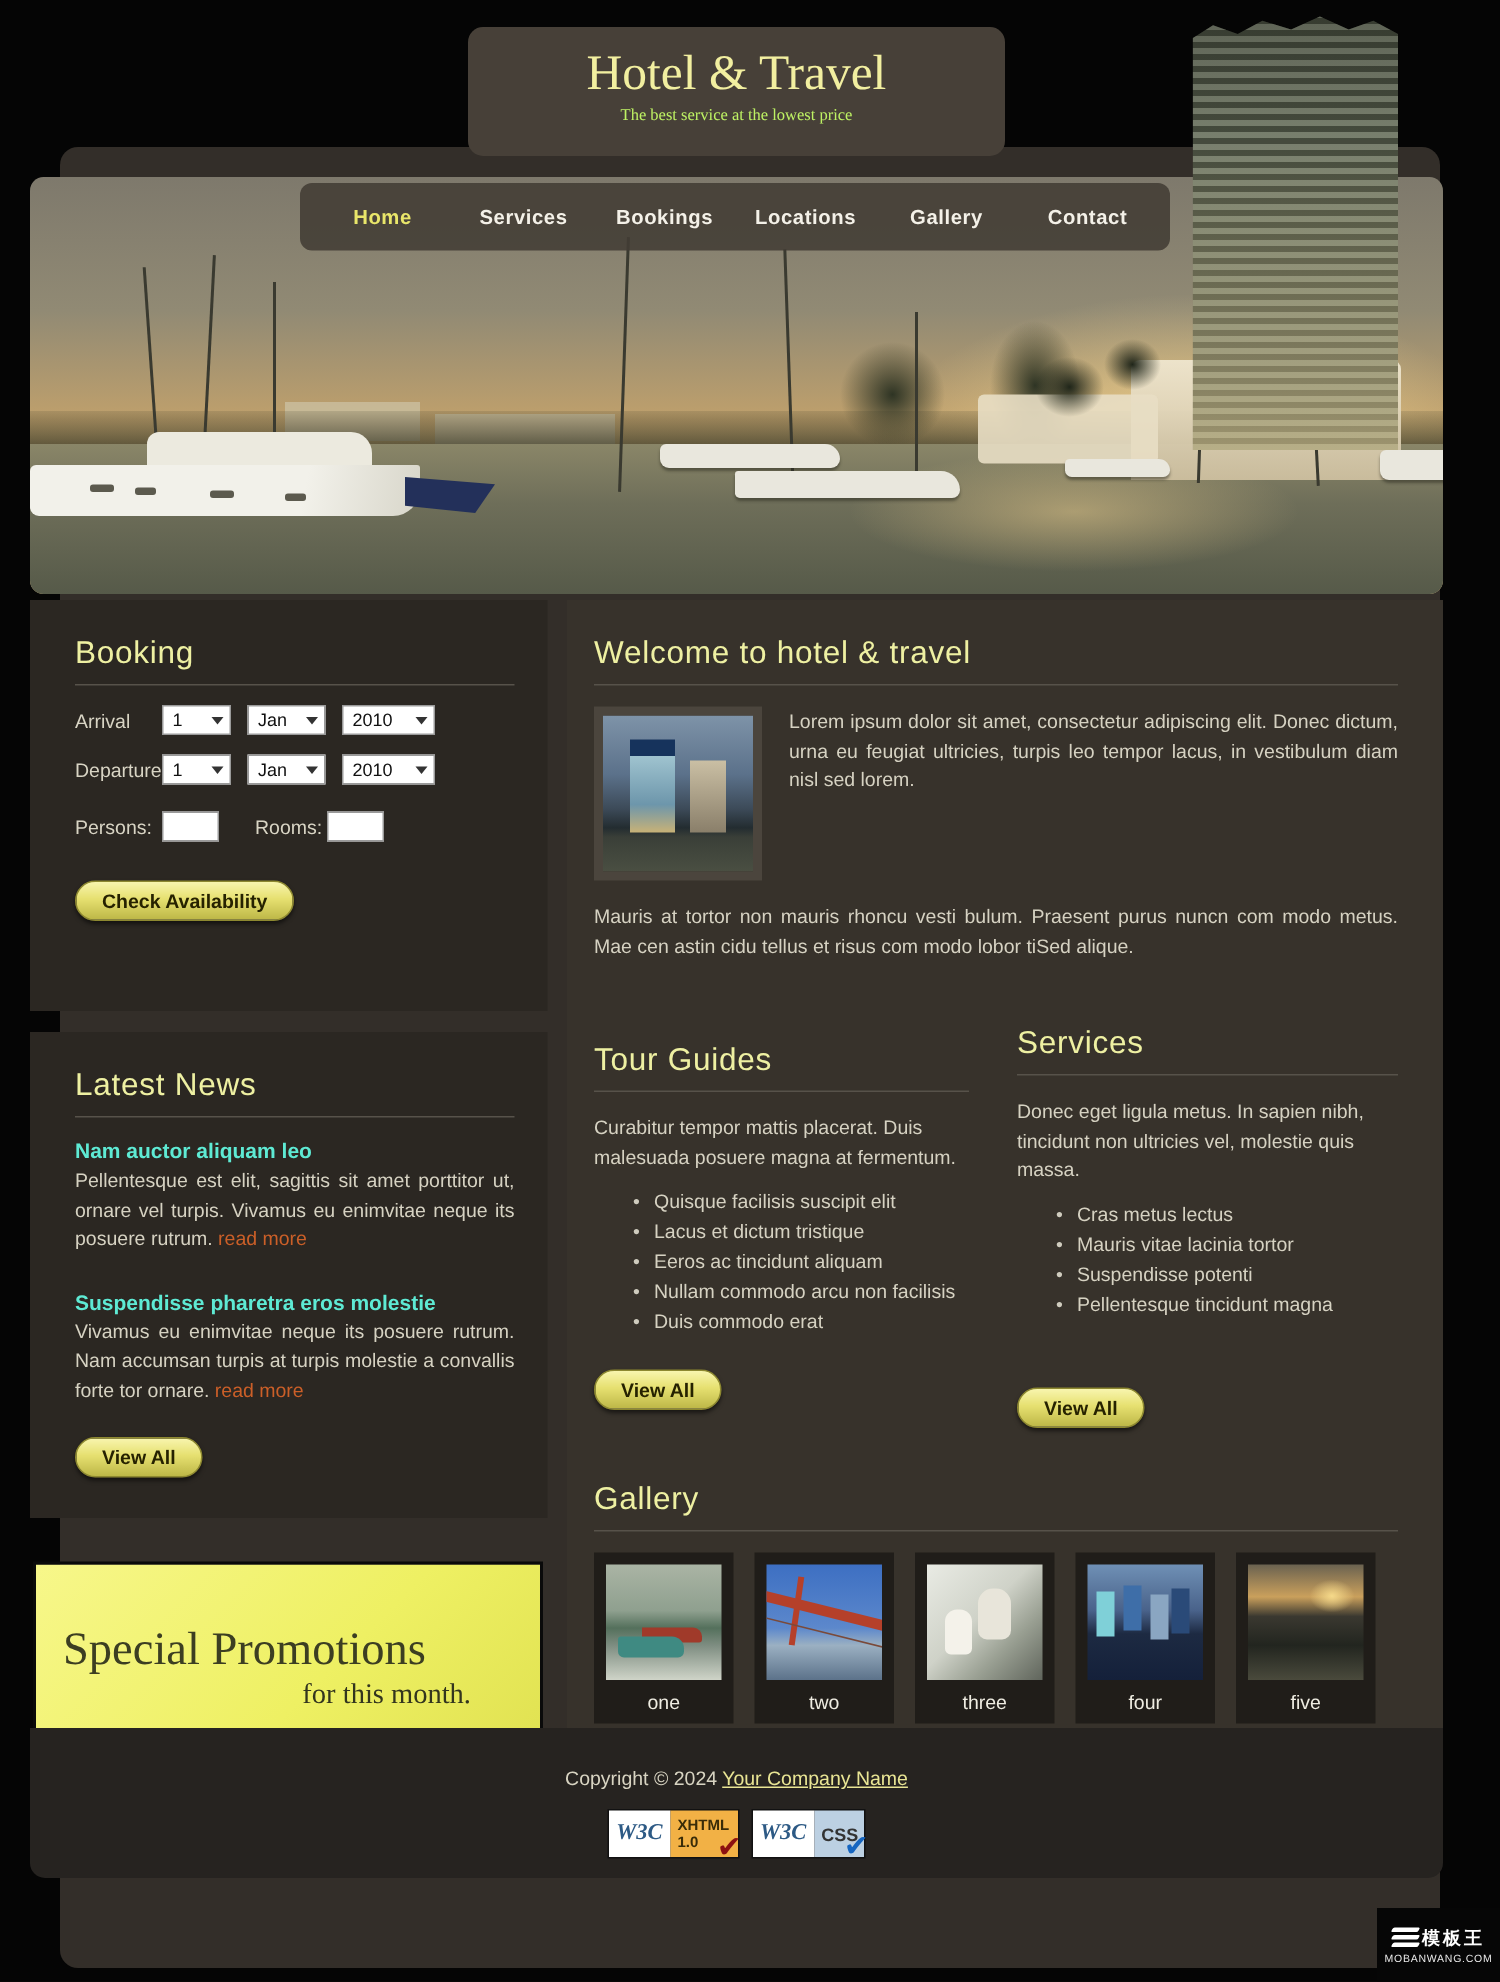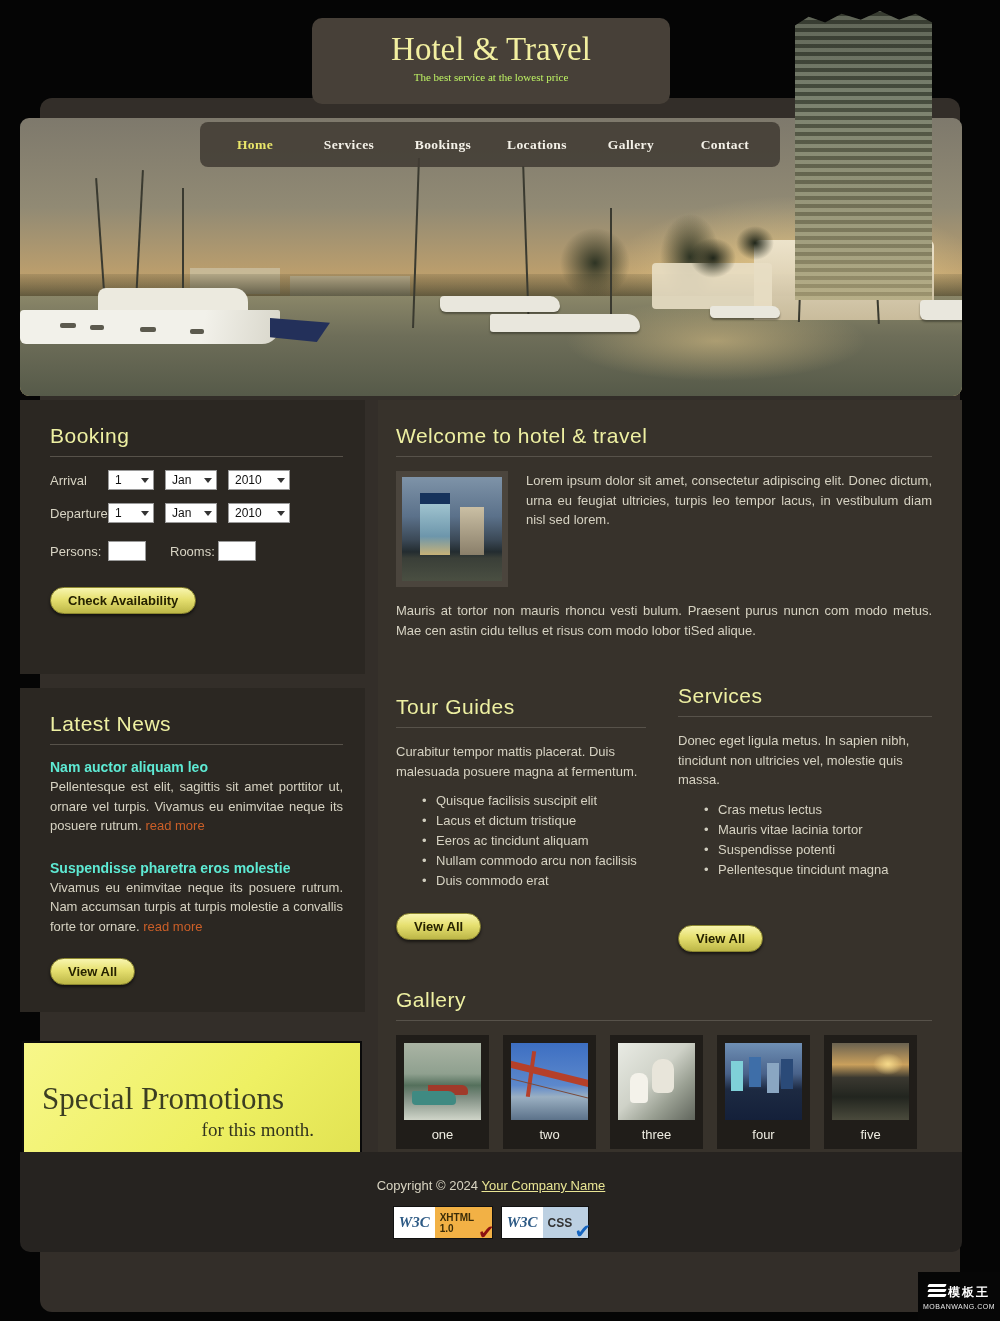--- a/index.html
+++ b/index.html
@@ -31,21 +31,21 @@
   .resort2{position:absolute;right:190px;top:52%;width:120px;height:46px;background:#e8dec4;border-radius:4px;opacity:.9;}
   .palm{position:absolute;width:46px;height:40px;background:radial-gradient(closest-side,#20261a,rgba(32,38,26,0));border-radius:50%;}
 
   
   .tower{position:absolute;left:795px;top:8px;width:137px;height:292px;z-index:6;
     background:repeating-linear-gradient(180deg,#79806e 0 4px,#454b3d 4px 8px);
     clip-path:polygon(0 6%,10% 3%,22% 5%,34% 2%,48% 4%,62% 1%,76% 4%,88% 2%,100% 5%,100% 100%,0 100%);}
   .tower::after{content:"";position:absolute;inset:0;background:linear-gradient(180deg,rgba(10,10,8,.25),rgba(10,10,8,0) 30%,rgba(244,220,160,.35) 82%,rgba(244,220,160,.5));}
 
   
-  .nav{position:absolute;left:200px;top:122px;width:580px;height:45px;z-index:7;background:rgba(66,60,52,.88);border-radius:8px;display:flex;align-items:center;padding:16px 8px;box-sizing:border-box;font-family:Liberation Serif, serif;}
+  .nav{position:absolute;left:200px;top:122px;width:580px;height:45px;z-index:7;background:rgba(66,60,52,.88);border-radius:8px;display:flex;align-items:center;padding:16px 8px;box-sizing:border-box;}
   .nav-item{flex:1;text-align:center;font-size:13.5px;font-weight:bold;letter-spacing:.4px;color:#f4f1e8;cursor:pointer;}
   .nav-item.active{color:#e9e66a;}
 
   
   .panel{position:absolute;background:#2b2722;box-sizing:border-box;}
   .p-booking{left:20px;top:400px;width:345px;height:274px;}
   .p-news{left:20px;top:688px;width:345px;height:324px;}
   .p-tail{left:20px;top:1189px;width:345px;height:23px;}
   .main-col{position:absolute;left:378px;top:400px;width:584px;height:812px;background:#37322b;box-sizing:border-box;padding:24px 30px 0 18px;}
 
@@ -115,29 +115,29 @@
   .ribbon::before{content:"";position:absolute;left:6px;top:0;width:22px;height:100%;background:#c30f0f;clip-path:polygon(14px 0,22px 0,8px 100%,0 100%);}
   .ribbon span{font-family:"Liberation Serif","DejaVu Serif",serif;font-size:15px;color:#fff;letter-spacing:1px;margin-left:14px;}
 
   
   .footer{position:absolute;left:20px;top:1152px;width:942px;height:100px;background:#262320;border-radius:0 0 10px 10px;text-align:center;box-sizing:border-box;padding-top:26px;}
   .copy{font-size:13px;color:#d8d4c2;}
   .copy a{color:#e9e594;text-decoration:underline;cursor:pointer;}
   .badges{margin-top:14px;display:flex;justify-content:center;gap:10px;}
   .badge{display:inline-flex;height:31px;cursor:pointer;box-shadow:0 0 0 1px #111;}
   .b-left{background:#fff;color:#2d5a85;font-family:"Liberation Serif","DejaVu Serif",serif;font-style:italic;font-weight:bold;font-size:15px;display:flex;align-items:center;padding:0 5px;}
-  .b-right{position:relative;display:flex;align-items:center;font-weight:bold;color:#3a2c08;padding:0 16px 0 5px;}
+  .b-right{position:relative;display:flex;align-items:center;font-weight:bold;color:#3a2c08;padding:0 4px 0 5px;}
   .b-x{background:#f2b145;font-size:10px;line-height:1.1;text-align:left;}
   .b-c{background:#bcd0e2;font-size:12px;color:#333;}
   .chk{position:absolute;right:-3px;bottom:-5px;font-size:20px;}
   .chk-x{color:#8c1111;} .chk-c{color:#1565c0;}
 
   
   .wm{position:absolute;left:918px;top:1272px;width:82px;height:49px;background:#060606;color:#fff;display:flex;flex-direction:column;align-items:center;justify-content:center;}
-  .wm-row{display:flex;gap:0;}
+  .wm-row{display:flex;align-items:center;gap:0;}
   .wm-icon{width:20px;height:14px;position:relative;}
   .wm-icon i{position:absolute;left:0;width:18px;height:3px;background:#fff;transform:skewX(-28deg);border-radius:1px;}
   .wm-icon i:nth-child(1){top:0}.wm-icon i:nth-child(2){top:5px}.wm-icon i:nth-child(3){top:10px}
   .wm-name{font-size:12px;font-weight:bold;letter-spacing:2px;}
   .wm-dom{font-size:7px;color:#e8e8e8;letter-spacing:.5px;margin-top:2px;}
 </style>
 </head>
 <body>
 
 <div class="canvas">

